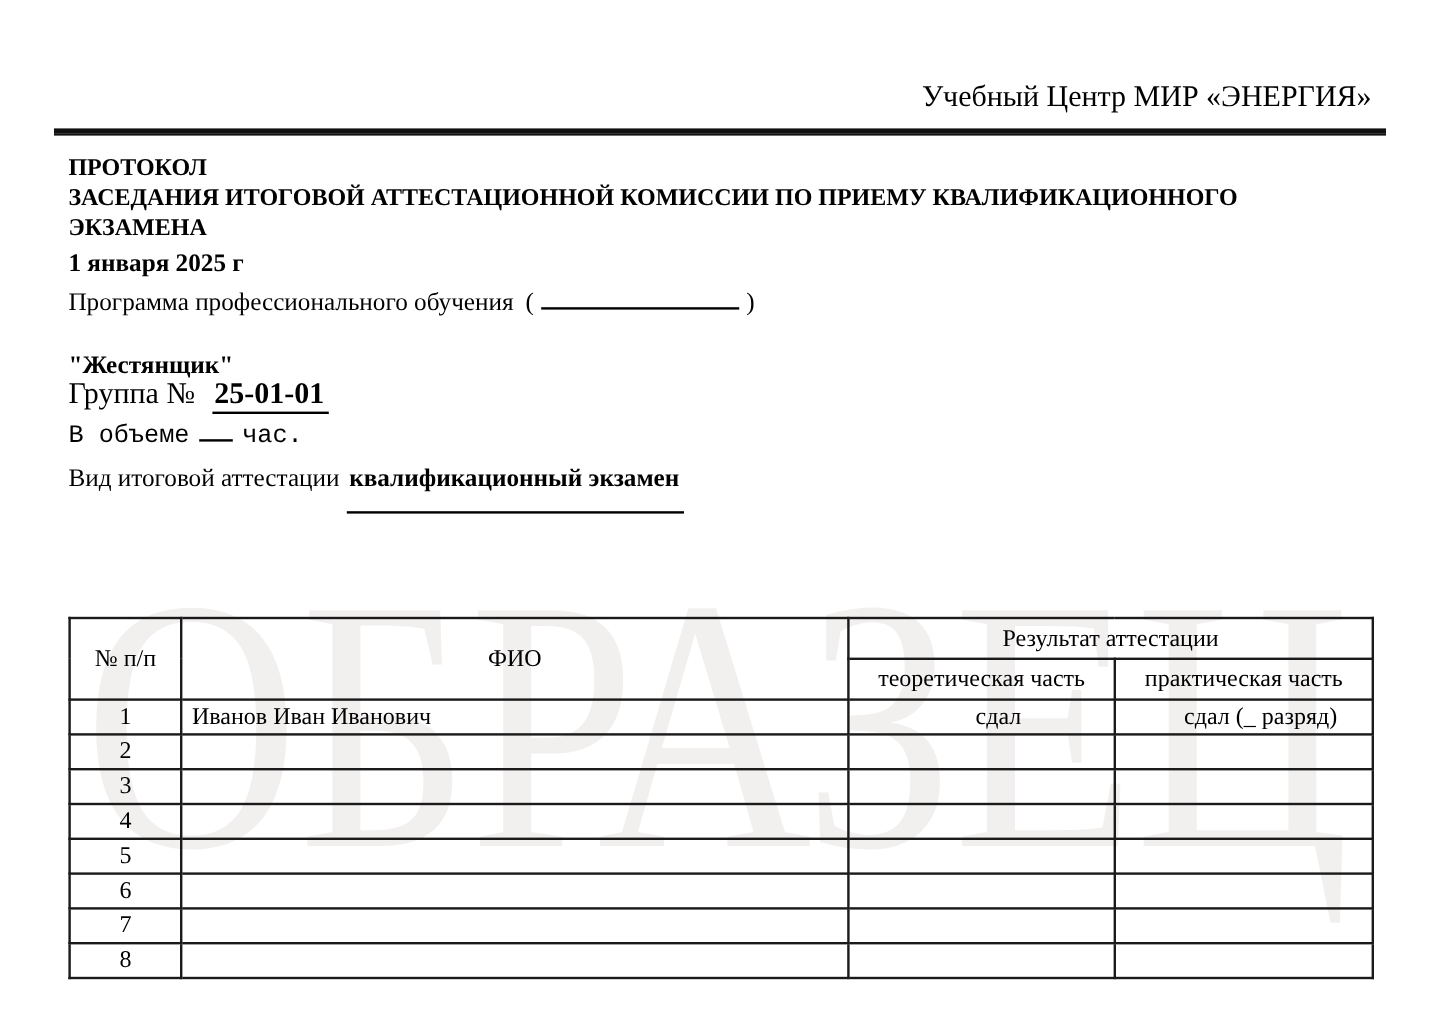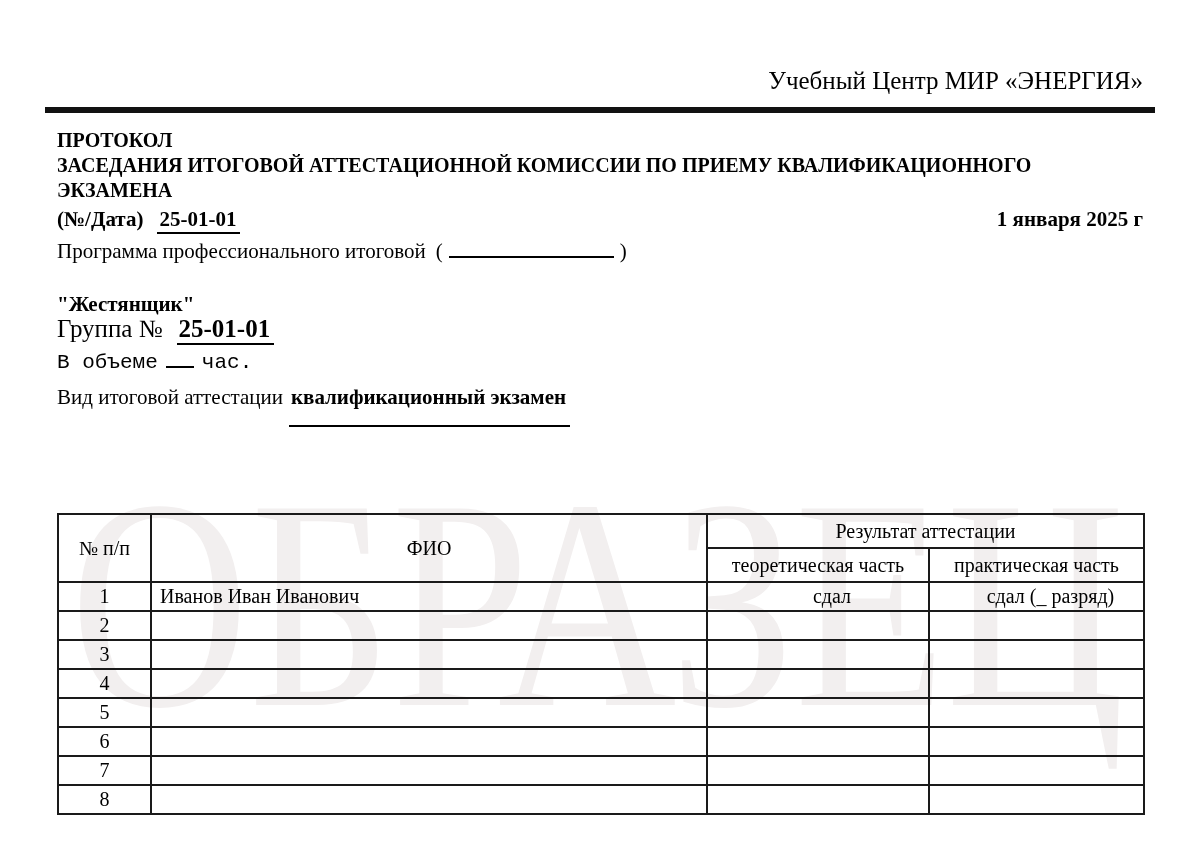--- a/index.html
+++ b/index.html
@@ -143,28 +143,25 @@
 
     <div class="double-rule"></div>
 
     <div class="doc-title">
       <div>ПРОТОКОЛ</div>
       <div>ЗАСЕДАНИЯ ИТОГОВОЙ АТТЕСТАЦИОННОЙ КОМИССИИ ПО ПРИЕМУ КВАЛИФИКАЦИОННОГО</div>
       <div>ЭКЗАМЕНА</div>
     </div>
 
     <div class="meta-row">
-      <span>
-        <span>(№/Дата)</span><span class="u-val meta-number-value">25-01-01</span>
-      </span>
       <span>1 января 2025 г</span>
     </div>
 
     <div class="program-line">
-      <span>Программа профессионального итоговой</span><span class="paren program-parens">(</span><span class="blank program-blank"></span><span class="paren">)</span>
+      <span>Программа профессионального обучения</span><span class="paren program-parens">(</span><span class="blank program-blank"></span><span class="paren">)</span>
     </div>
 
     <div class="qualification-line">
       <span>"Жестянщик"</span>
     </div>
 
     <div class="group-line">
       <span>Группа №</span><span class="u-val group-value">25-01-01</span>
     </div>
 

